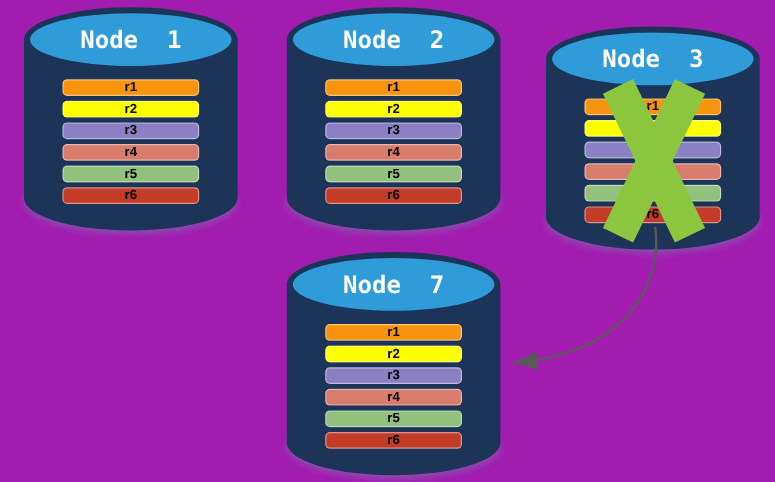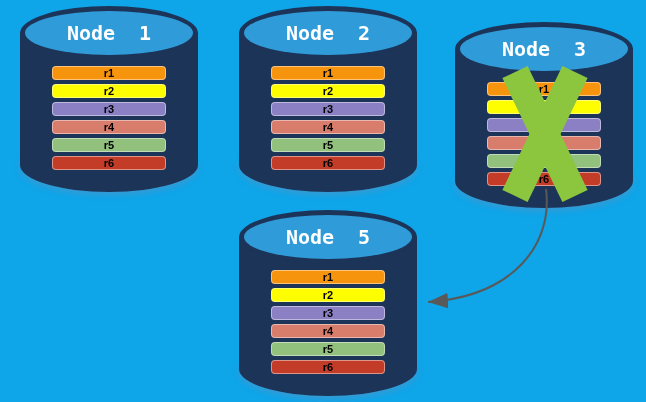--- a/index.html
+++ b/index.html
@@ -5,21 +5,21 @@
   html, body {
     margin: 0;
     padding: 0;
     background: #ffffff;
     font-family: "Liberation Sans", sans-serif;
   }
   .canvas {
     position: relative;
     width: 646px;
     height: 402px;
-    background: #0ea5e9;
+    background: #a21caf;
     overflow: hidden;
   }
 
   
   .node {
     position: absolute;
     width: 178px;
     height: 186px;
   }
   .cyl-bottom {
@@ -210,21 +210,21 @@
       <line x1="20" y1="8" x2="80" y2="132"></line>
       <line x1="80" y1="8" x2="20" y2="132"></line>
     </svg>
   </div>
 
   <div class="node" style="left:239px; top:210px;">
     <div class="cyl-bottom"></div>
     <div class="cyl-body"></div>
     <div class="cyl-top-rim"></div>
     <div class="cyl-top-face">
-      <span class="node-label">Node 5</span>
+      <span class="node-label">Node 7</span>
     </div>
     <div class="rows">
         <div class="row" style="background: rgb(247, 148, 14);">
           <span>r1</span>
         </div>
         <div class="row" style="background: rgb(254, 254, 0);">
           <span>r2</span>
         </div>
         <div class="row" style="background: rgb(139, 128, 195);">
           <span>r3</span>

